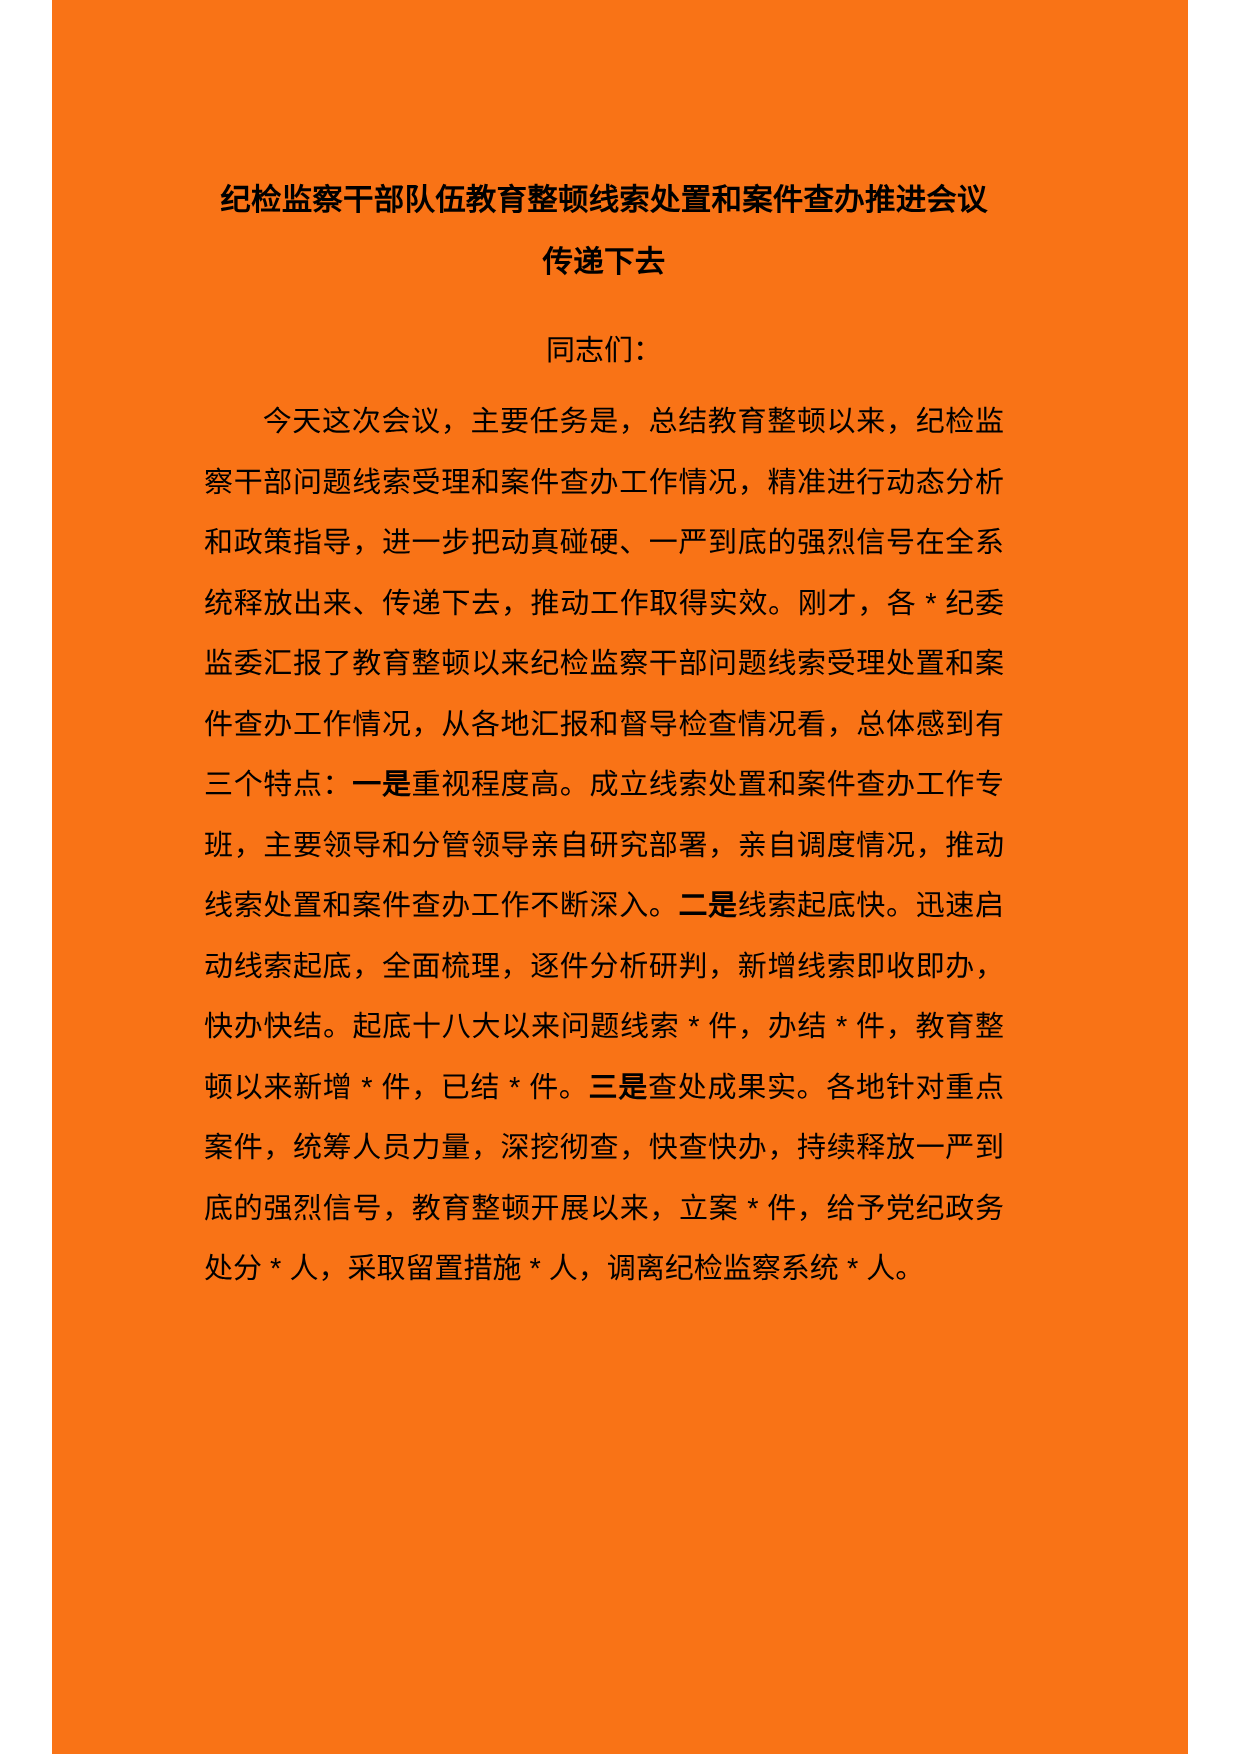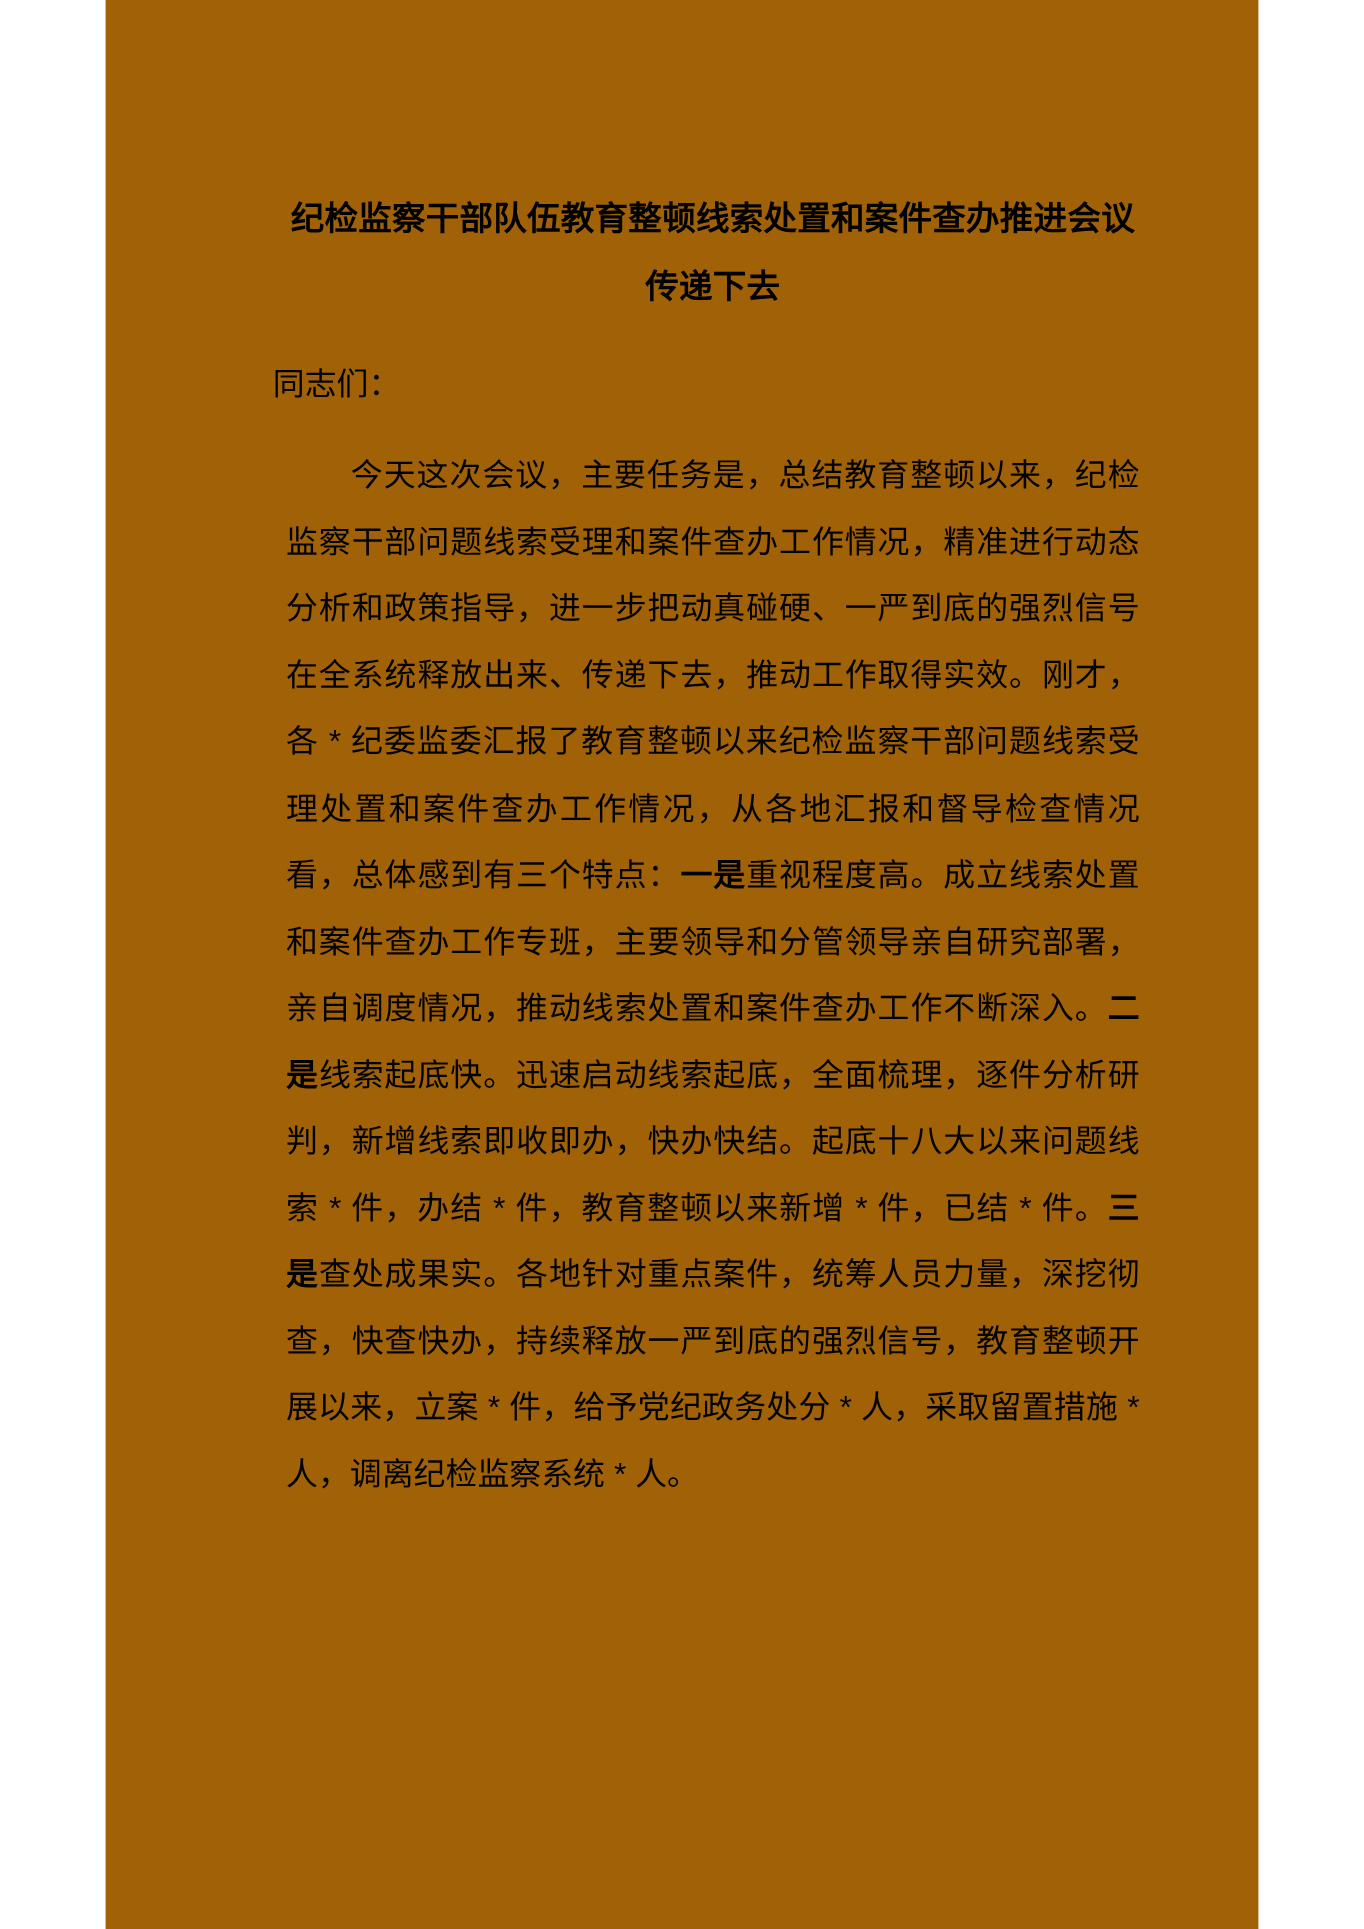--- a/index.html
+++ b/index.html
@@ -10,24 +10,24 @@
   }
 
   body {
     font-family: "Liberation Sans", "DejaVu Sans", sans-serif;
     color: #000000;
     -webkit-font-smoothing: antialiased;
   }
 
   .page {
     position: relative;
-    width: 1048px;
+    width: 1136px;
     height: 1754px;
     margin: 0 auto;
-    background: #a16207;
+    background: #f97316;
     box-sizing: border-box;
     overflow: hidden;
   }
 
   .page-inner {
     position: absolute;
     left: 152px;
     top: 0;
     width: 800px;
   }
@@ -44,25 +44,25 @@
     color: #000000;
   }
 
   
   .salutation {
     margin: 0;
     padding-top: 44px;
     font-size: 29px;
     line-height: 1.0;
     color: #000000;
-    text-align: left;
+    text-align: center;
   }
 
   .body-para {
-    margin: 12px;
+    margin: 0;
     padding-top: 26px;
     font-size: 29px;
     line-height: 60.5px;
     text-align: justify;
     text-justify: inter-ideograph;
     text-align-last: left;
     color: #000000;
     word-break: break-all;
   }
 

